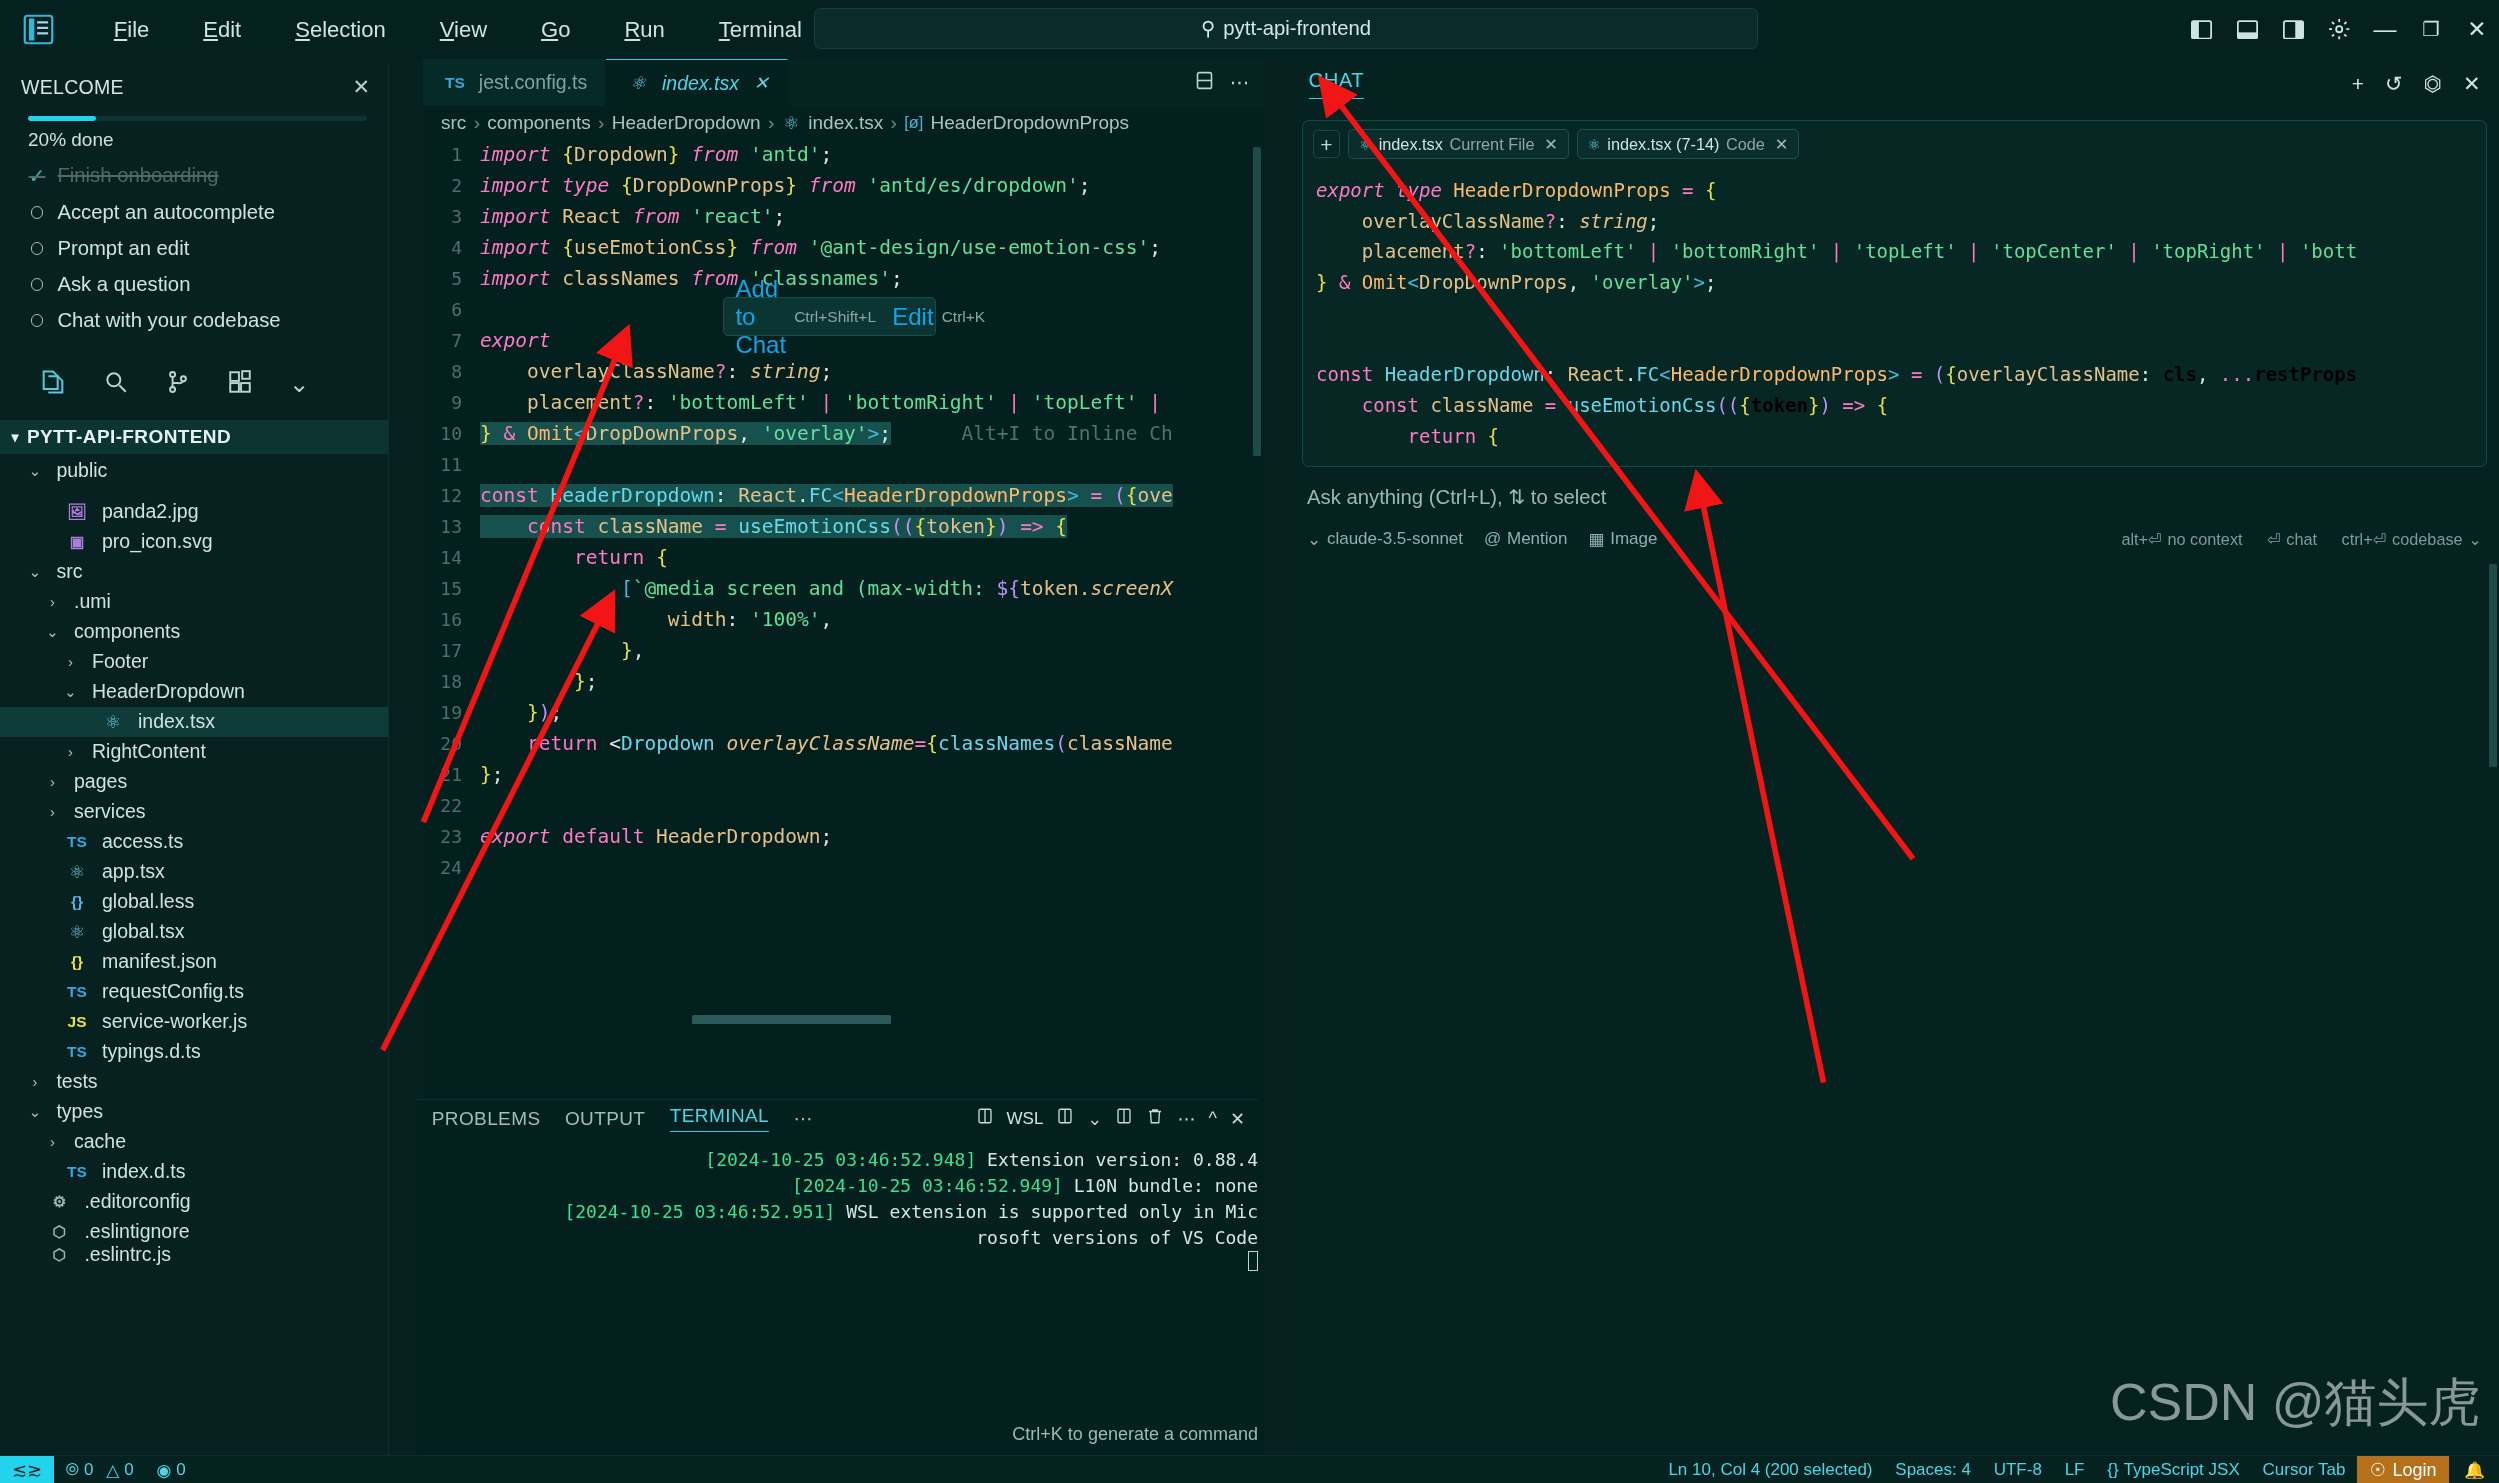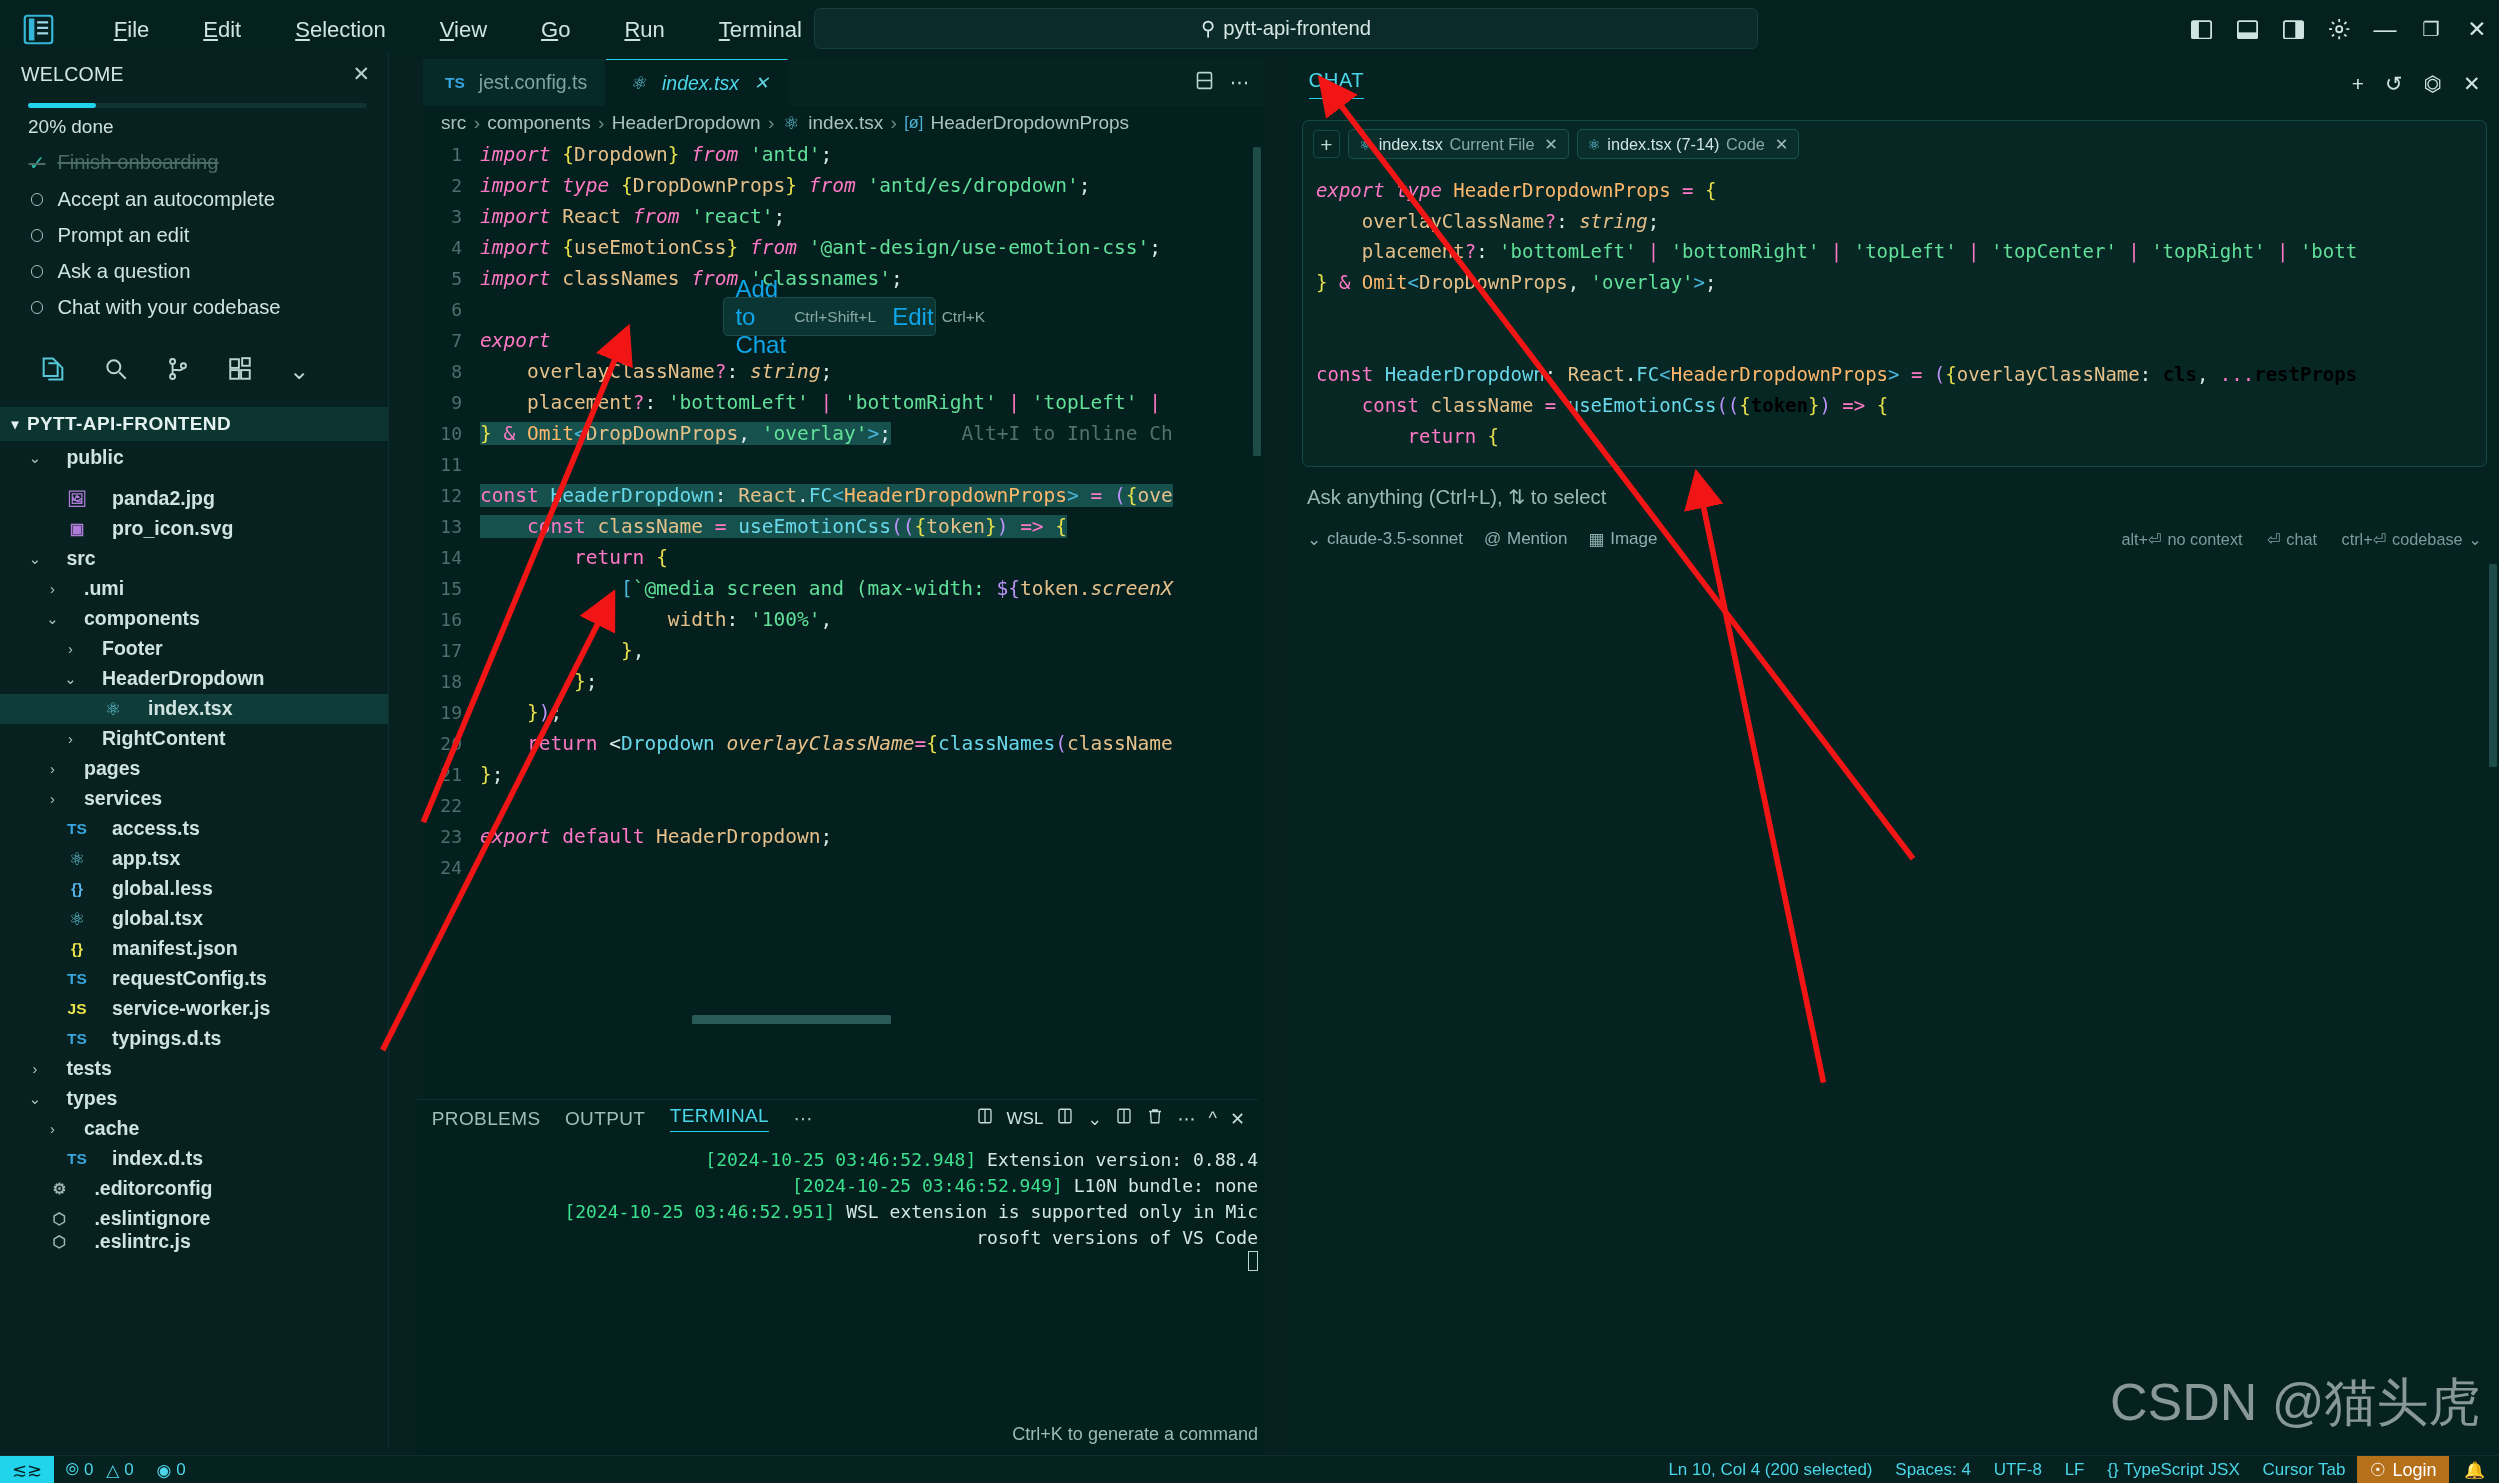--- a/index.html
+++ b/index.html
@@ -32,21 +32,21 @@
   }
   #cmdcenter .searchglyph { color: #d8e8e6; font-size: 19.5px; }
   #cmdcenter .ctext { color: #d6e6e4; font-size: 20.3px; }
   #win-right { position: absolute; right: 0; top: 0; height: 59px; display: flex;
     align-items: center; }
   .winicon { width: 46px; height: 59px; display: flex; align-items: center;
     justify-content: center; cursor: pointer; color: #cfe3e1; }
 
   
   #sidebar {
-    position: absolute; left: 0; top: 51px; width: 389px; height: 1396px;
+    position: absolute; left: 0; top: 64px; width: 389px; height: 1396px;
     background: #06211f; border-right: 0.8px solid #0d302e;
   }
   #welcome-head {
     display: flex; align-items: center; justify-content: space-between;
     padding: 11.4px 18px 3.3px 21px;
   }
   #welcome-head .wtitle { color: #d3e6e4; font-size: 19.5px; letter-spacing: 0.3px; }
   #welcome-head .wclose { color: #b7cecd; font-size: 21px; cursor: pointer; }
   #progress-track { margin: 13px 21px 0 28px; height: 4.9px; background: #0f3431;
     border-radius: 2.4px; }
@@ -80,21 +80,21 @@
   .ficon { width: 28px; text-align: center; font-size: 15.5px; font-weight: bold; }
   .ficon.ts { color: #3aa6e0; }
   .ficon.js { color: #e8e04a; }
   .ficon.json { color: #e8e04a; }
   .ficon.less { color: #56b5e8; }
   .ficon.react { color: #64c3d8; font-weight: normal; font-size: 18px; }
   .ficon.img { color: #b07cdb; }
   .ficon.svg { color: #b07cdb; }
   .ficon.gear { color: #9fb5b4; }
   .ficon.hex { color: #9fb5b4; }
-  .tlabel { margin-left: 21px; font-weight: bold; }
+  .tlabel { margin-left: 11px; }
   .clipped { overflow: hidden; height: 11.4px; }
 
   
   #editor { position: absolute; left: 423px; top: 59px; width: 841px; height: 1396px;
     background: #04201e; }
   #tabs { display: flex; height: 47px; background: #052421; align-items: stretch; }
   .tab { display: flex; align-items: center; gap: 9.8px; padding: 0 18px;
     font-size: 19.5px; color: #7fa4a2; background: #062a27; cursor: pointer;
     border-right: 0.8px solid #04201e; }
   .tab.active { background: #04201e; color: #4ad6e8; font-style: italic;

